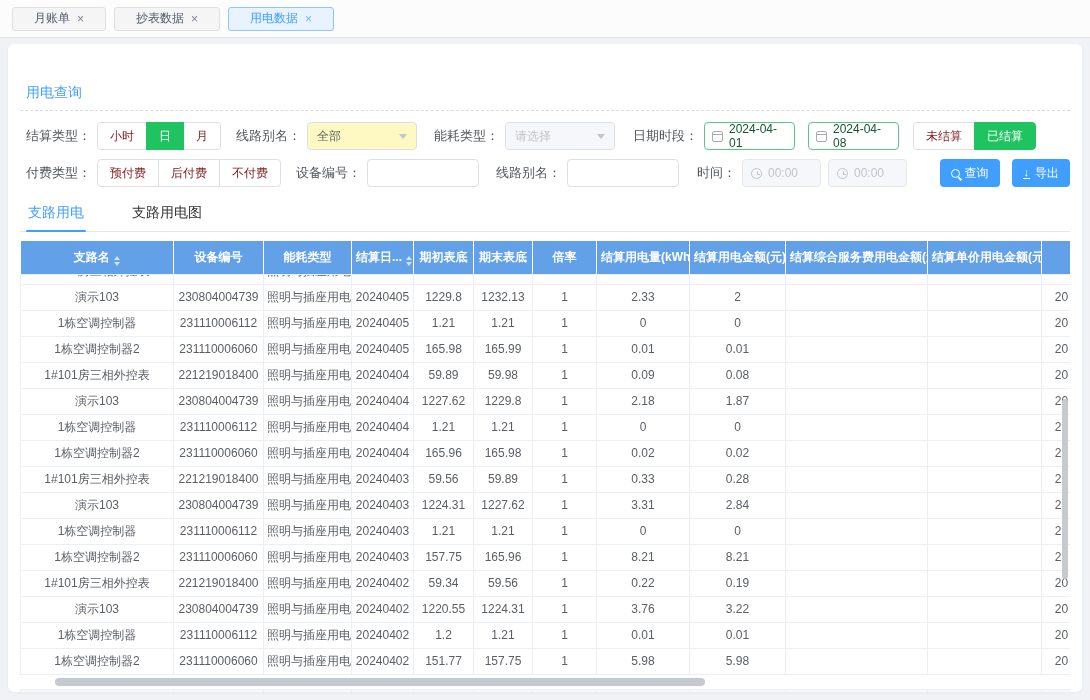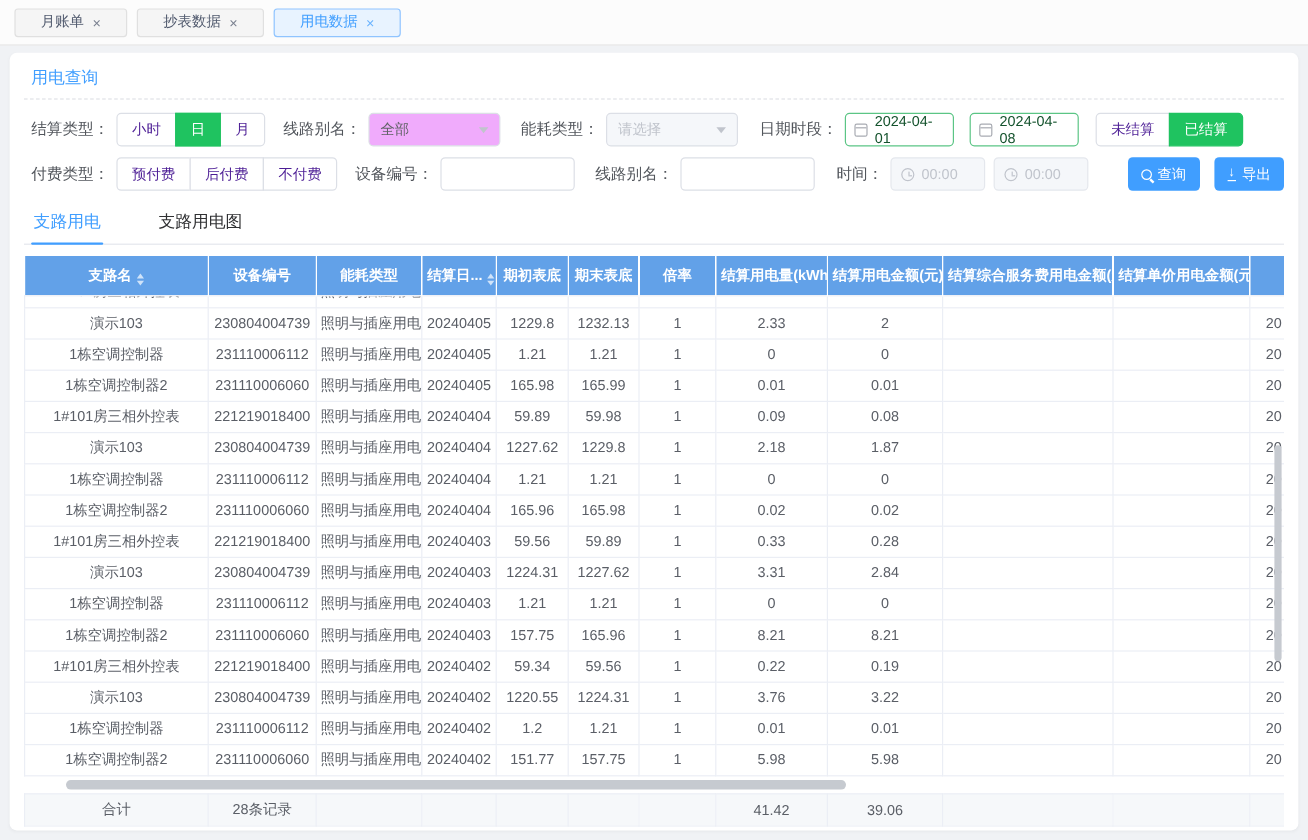--- a/index.html
+++ b/index.html
@@ -18,35 +18,35 @@
   .tag { height:24px; display:inline-flex; align-items:center; gap:7px; padding:0 21px;
     background:#f5f5f5; border:1px solid #e0e0e0; border-radius:3px;
     font-size:12px; color:#515a6e; cursor:pointer; white-space:nowrap; }
   .tag.active { background:#e8f3ff; border-color:#8fc4ff; color:var(--accent-blue); }
   .tag .x { font-size:12px; line-height:1; opacity:.75; }
 
   
   .card { margin:6px 8px 8px; background:#fff; border-radius:6px; height:648px;
     padding:10px 12px 0; position:relative; overflow:hidden;
     box-shadow:0 1px 3px rgba(0,0,0,.04); }
-  .panel-title { color:var(--accent-blue); font-size:14px; padding:2px 6px 8px; }
+  .panel-title { color:var(--accent-blue); font-size:14px; padding:2px 6px 8px;margin-top:28px; }
   .dashed { border-top:1px dashed #d9dce1; margin:0 0 11px; }
 
   
   .frow { display:flex; align-items:center; font-size:13px; color:#52565c; margin:0 0 9px 6px; }
   .flabel { margin-right:6px; white-space:nowrap; }
   .btn-group { display:inline-flex; }
   .gbtn { height:28px; line-height:26px; padding:0 12px; border:1px solid #dcdfe6;
-    background:#fff; color:#4c1d95; font-size:12px; cursor:pointer; white-space:nowrap; }
+    background:#fff; color:#7f1d1d; font-size:12px; cursor:pointer; white-space:nowrap; }
   .gbtn + .gbtn { margin-left:-1px; }
   .gbtn:first-child { border-radius:4px 0 0 4px; }
   .gbtn:last-child { border-radius:0 4px 4px 0; }
   .gbtn.on { background:var(--active-green); border-color:var(--active-green); color:#fff; position:relative; z-index:1; }
 
-  .select { height:28px; width:110px; border:1px solid #dcdfe6; border-radius:4px; background:#f0abfc;
+  .select { height:28px; width:110px; border:1px solid #dcdfe6; border-radius:4px; background:#fef9c3;
     display:inline-flex; align-items:center; justify-content:space-between; padding:0 9px;
     font-size:12px; color:#606266; cursor:pointer; }
   .select.disabled { background:#f5f7fa; color:#c0c4cc; cursor:not-allowed; }
   .chev { width:0; height:0; border-left:4px solid transparent; border-right:4px solid transparent;
     border-top:5px solid #c0c4cc; }
 
   .dateinput { height:28px; width:91px; border:1px solid var(--date-green); border-radius:4px; background:#fff;
     display:inline-flex; align-items:center; gap:6px; padding:0 7px; font-size:12px; color:#14532d; cursor:pointer; }
   .cal { width:11px; height:11px; border:1px solid #a8abb2; border-radius:2px; position:relative; flex:0 0 auto; }
   .cal::before { content:""; position:absolute; top:2px; left:0; right:0; height:1px; background:#a8abb2; }

